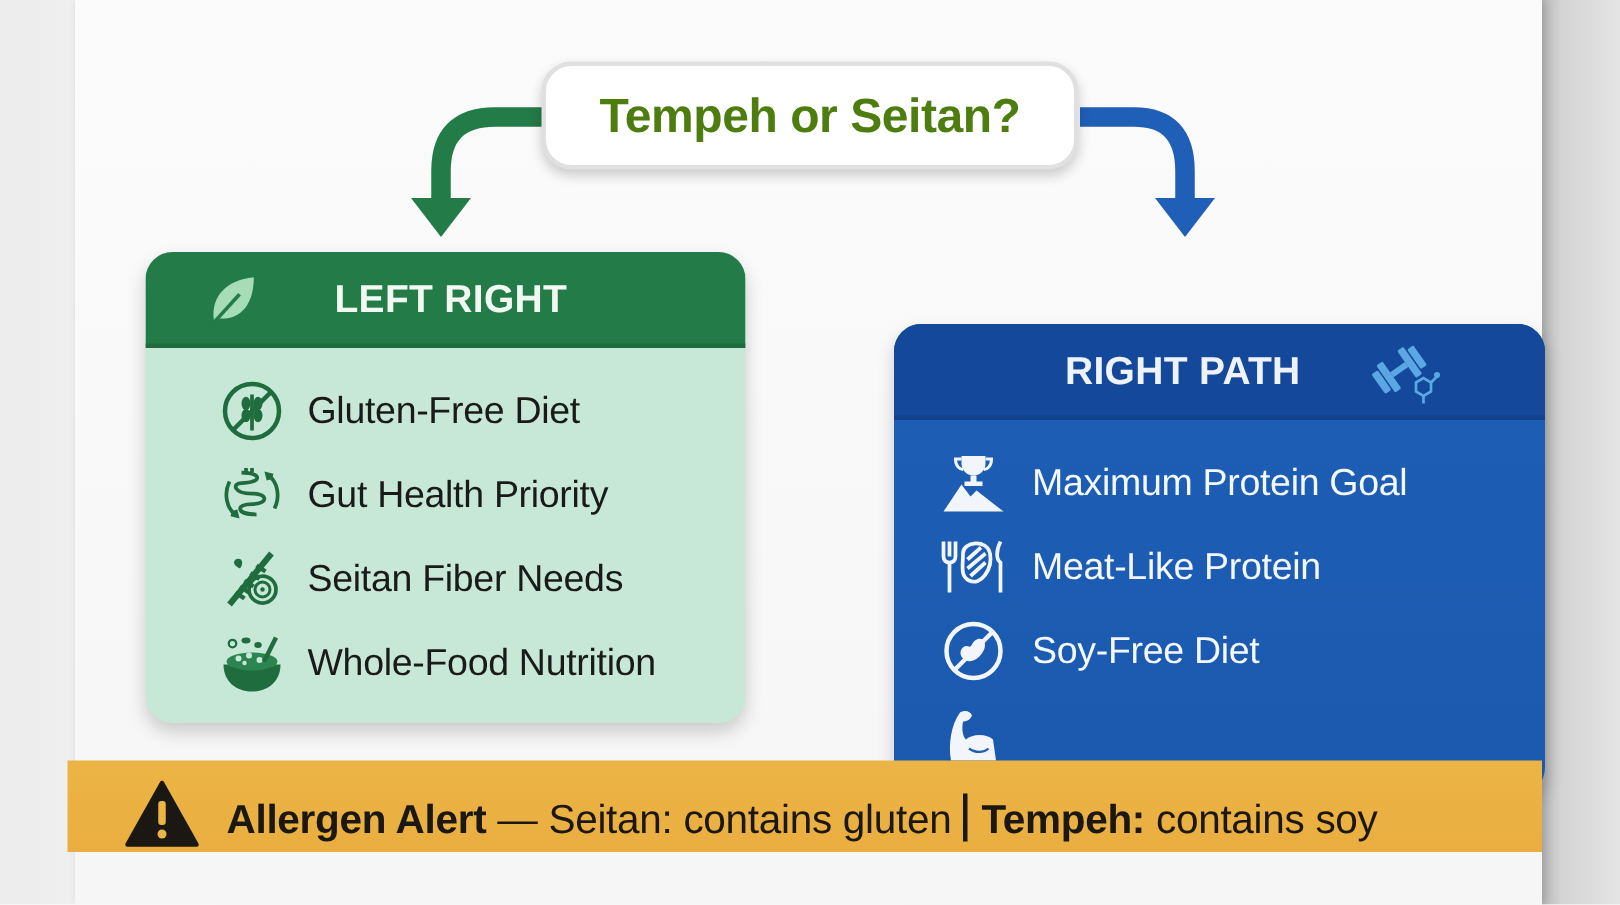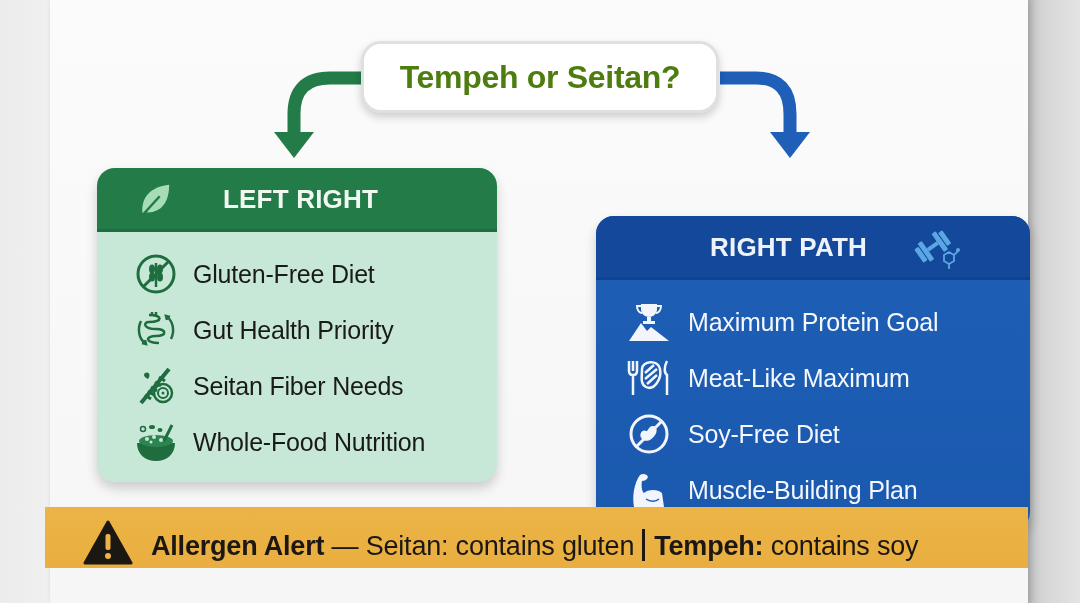--- a/index.html
+++ b/index.html
@@ -43,21 +43,21 @@
     .panel-right .panel-header { background: #13489a; border-bottom: 3px solid #11428d; }
     .panel-title { font-size: 26px; font-weight: 700; color: #f1f7f1; letter-spacing: 0.2px; }
     .panel-left .panel-title { position: absolute; left: 126px; top: 16px; }
     .panel-right .panel-title { position: absolute; left: 114px; top: 16px; color: #eef3fb; }
     .header-icon { position: absolute; }
     .panel-left .header-icon { left: 38px; top: 13px; }
     .panel-right .header-icon { left: 316px; top: 11px; }
 
     .items { position: absolute; top: 78px; left: 0; width: 100%; }
     .item { display: flex; align-items: center; height: 56px; }
-    .panel-left .item { padding-left: 36px; }
+    .panel-left .item { padding-left: 48px; }
     .panel-right .item { padding-left: 30px; }
     .item-icon { width: 46px; height: 46px; display: flex; align-items: center; justify-content: center; flex-shrink: 0; }
     .item-label { font-size: 25px; font-weight: 500; margin-left: 14px; white-space: nowrap; letter-spacing: -0.2px; }
     .panel-left .item-label { color: #1a1a1a; }
     .panel-right .item-label { color: #f4f7fc; margin-left: 16px; }
 
     
     .alert {
       position: absolute; left: 45px; top: 507px; width: 983px; height: 61px;
       background: linear-gradient(180deg, #ecb446 0%, #e9ae3f 100%);
@@ -191,40 +191,39 @@
     </div>
     <div class="item">
       <span class="item-icon">
         <svg width="46" height="42" viewBox="0 0 46 42" fill="none" stroke="#f2f5fb" stroke-width="2.5">
           <path d="M3 4 V14 C3 17 5 18 7 18 V38 M7 4 V14 M11 4 V14 C11 17 9 18 7 18"></path>
           <path d="M16 12 C16 4 32 2 34 12 C36 22 28 34 20 30 C14 27 16 20 16 12 Z"></path>
           <path d="M19 16 L28 8 M19 22 L31 12 M21 27 L31 18"></path>
           <path d="M41 4 C38 10 38 16 41 18 V38"></path>
         </svg>
       </span>
-      <span class="item-label">Meat-Like Maximum</span>
+      <span class="item-label">Meat-Like Protein</span>
     </div>
     <div class="item">
       <span class="item-icon">
         <svg width="42" height="42" viewBox="0 0 42 42">
           <circle cx="21" cy="21" r="18" fill="none" stroke="#f2f5fb" stroke-width="3"></circle>
           <line x1="8" y1="34" x2="34" y2="8" stroke="#f2f5fb" stroke-width="3"></line>
           <path d="M14 26 C10 22 14 16 18 18 C20 19 20 14 24 13 C29 12 30 18 27 22 C24 27 18 30 14 26 Z" fill="#f2f5fb"></path>
         </svg>
       </span>
       <span class="item-label">Soy-Free Diet</span>
     </div>
     <div class="item">
       <span class="item-icon">
         <svg width="42" height="42" viewBox="0 0 42 42">
           <path d="M6 38 C4 28 6 14 12 6 C15 4 19 5 20 8 C19 11 16 12 14 12 C13 18 14 22 16 24 C20 20 30 20 34 24 L36 38 Z" fill="#f2f5fb"></path>
           <path d="M18 30 C22 33 28 33 31 30" stroke="#1e5fb6" stroke-width="1.5" fill="none"></path>
         </svg>
       </span>
-      <span class="item-label">Muscle-Building Plan</span>
     </div>
   </div>
 </div>
 
 <div class="alert">
   <svg class="alert-icon" width="50" height="48" viewBox="0 0 50 48">
     <path d="M25 3 L48 44 H2 Z" fill="#1b1713" stroke="#1b1713" stroke-width="3" stroke-linejoin="round"></path>
     <rect x="22.5" y="15" width="5" height="16" rx="2" fill="#ecb446"></rect>
     <circle cx="25" cy="37" r="3" fill="#ecb446"></circle>
   </svg>

